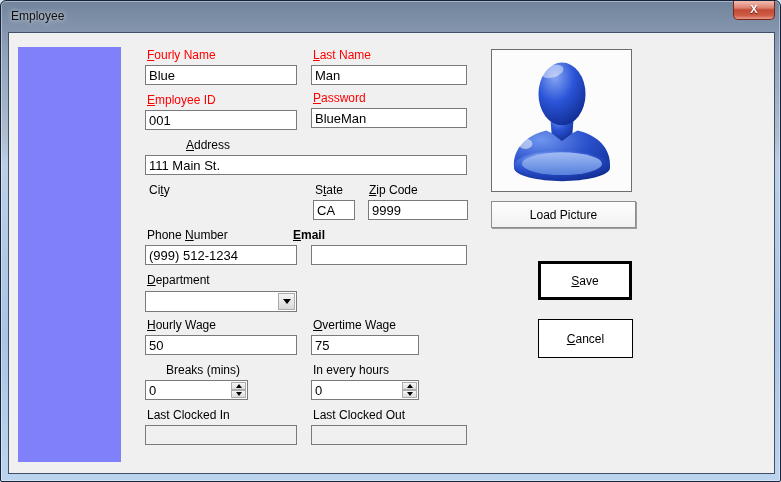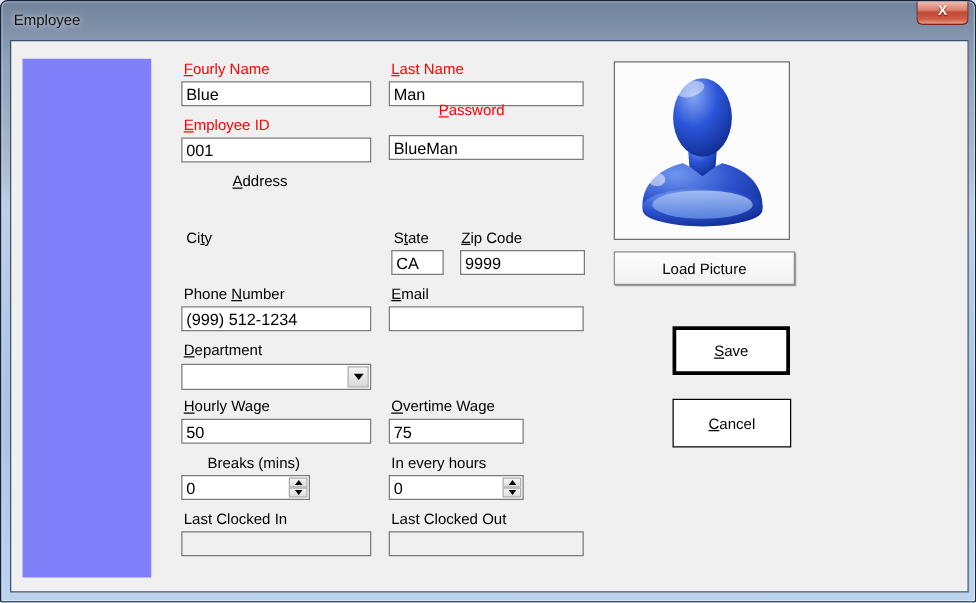--- a/index.html
+++ b/index.html
@@ -76,34 +76,35 @@
   <div class="client">
 
     <div class="side-panel" style="left:9px;top:14px;width:103px;height:415px;background:#8080fa;"></div>
 
     <div class="lbl req" style="left:138px;top:15px;"><span></span><span class="mn">F</span><span>ourly Name</span></div>
     <div class="lbl req" style="left:304px;top:15px;"><span></span><span class="mn">L</span><span>ast Name</span></div>
     <input class="tb" style="left: 302px; top: 32px; width: 156px;" value="Man">
     <input class="tb" style="left: 136px; top: 32px; width: 152px;" value="Blue">
 
     <div class="lbl req" style="left:138px;top:60px;"><span></span><span class="mn">E</span><span>mployee ID</span></div>
-    <div class="lbl req" style="left:304px;top:48px;margin-left:38px;"><span></span><span class="mn">P</span><span>assword</span></div>
+    <div class="lbl req" style="left:304px;top:58px;"><span></span><span class="mn">P</span><span>assword</span></div>
     <input class="tb" style="left: 136px; top: 77px; width: 152px;" value="001">
     <input class="tb" style="left: 302px; top: 75px; width: 156px;" value="BlueMan">
 
     <div class="lbl" style="left:138px;top:105px;margin-left:39px;"><span></span><span class="mn">A</span><span>ddress</span></div>
+    <input class="tb" style="left: 136px; top: 122px; width: 322px;" value="111 Main St.">
 
     <div class="lbl" style="left:140px;top:150px;"><span>Ci</span><span class="mn">t</span><span>y</span></div>
     <div class="lbl" style="left:306px;top:150px;"><span>S</span><span class="mn">t</span><span>ate</span></div>
     <div class="lbl" style="left:360px;top:150px;"><span></span><span class="mn">Z</span><span>ip Code</span></div>
     <input class="tb" style="left: 304px; top: 167px; width: 42px;" value="CA">
     <input class="tb" style="left: 359px; top: 167px; width: 100px;" value="9999">
 
     <div class="lbl" style="left:138px;top:195px;"><span>Phone </span><span class="mn">N</span><span>umber</span></div>
-    <div class="lbl" style="left:304px;top:195px;"><span></span><span class="mn">E</span><span>mail</span></div>
+    <div class="lbl" style="left:284px;top:195px;font-weight:bold;"><span></span><span class="mn">E</span><span>mail</span></div>
     <input class="tb" style="left: 136px; top: 212px; width: 152px;" value="(999) 512-1234">
     <input class="tb" style="left: 302px; top: 212px; width: 156px;" value="">
 
     <div class="lbl" style="left:138px;top:240px;"><span></span><span class="mn">D</span><span>epartment</span></div>
     <div class="combo" style="left:136px;top:258px;width:152px;">
       <div class="combo-value"></div>
       <div class="combo-btn">
         <i class="tri-down"></i>
       </div>
     </div>

